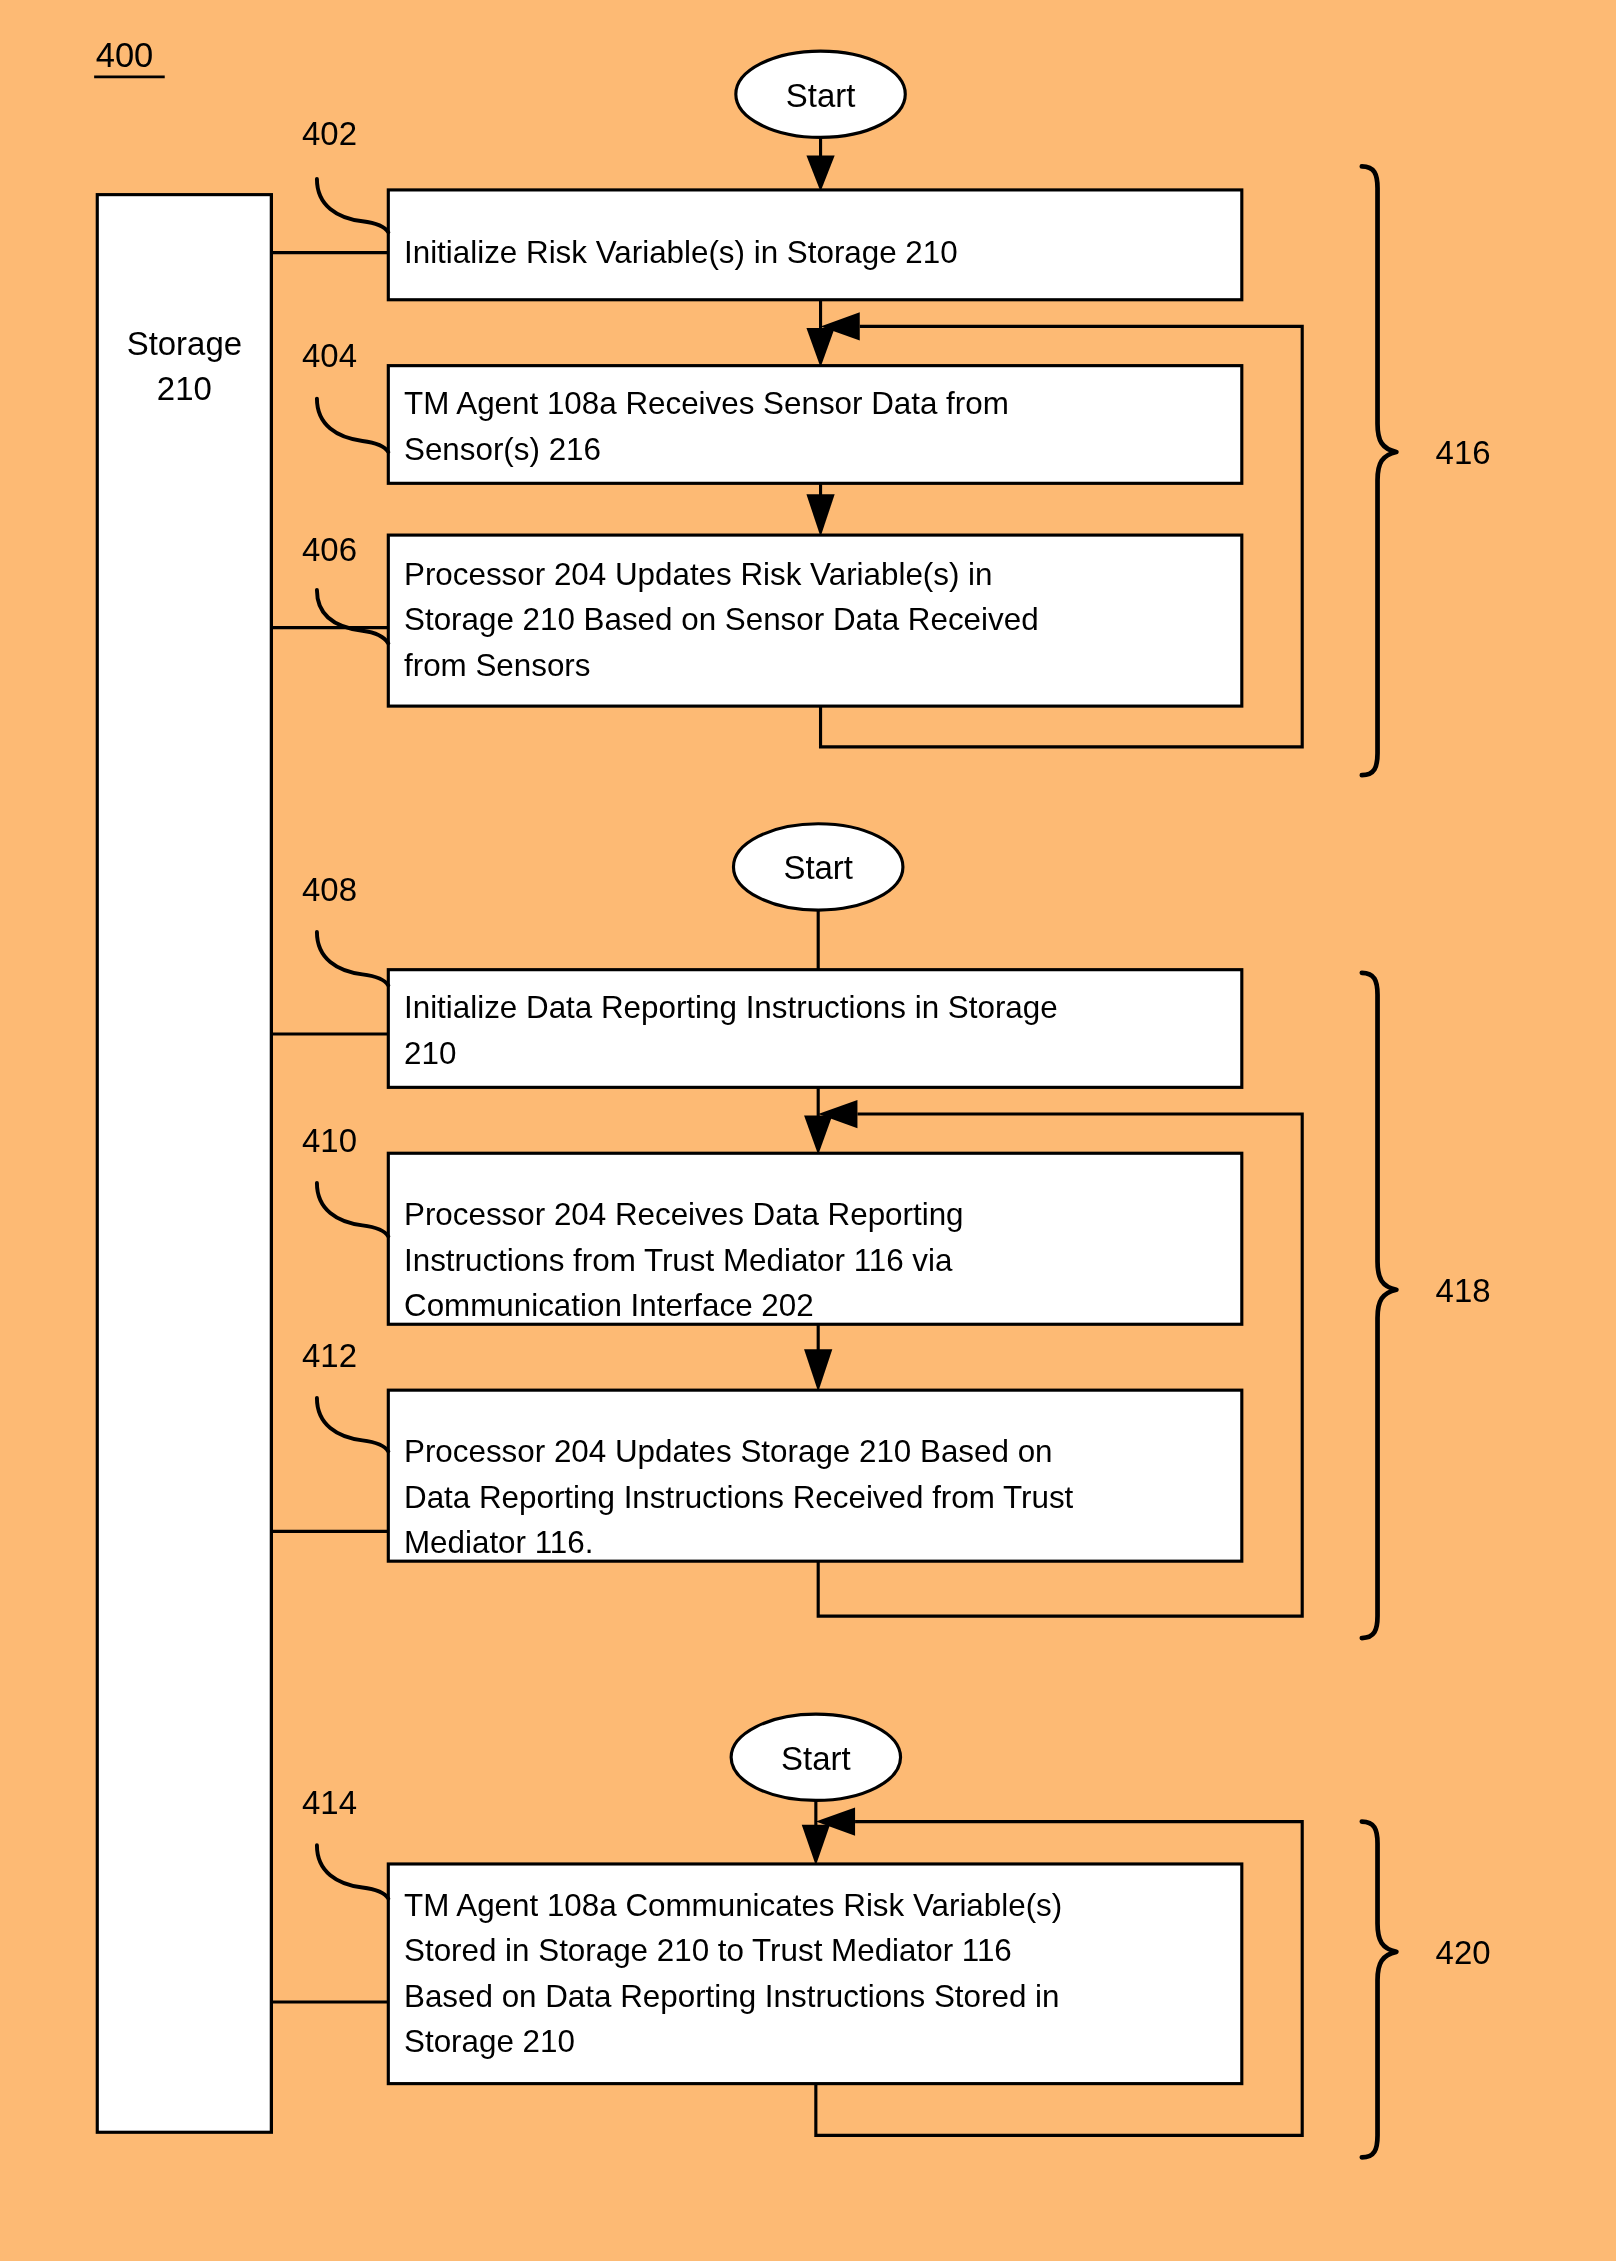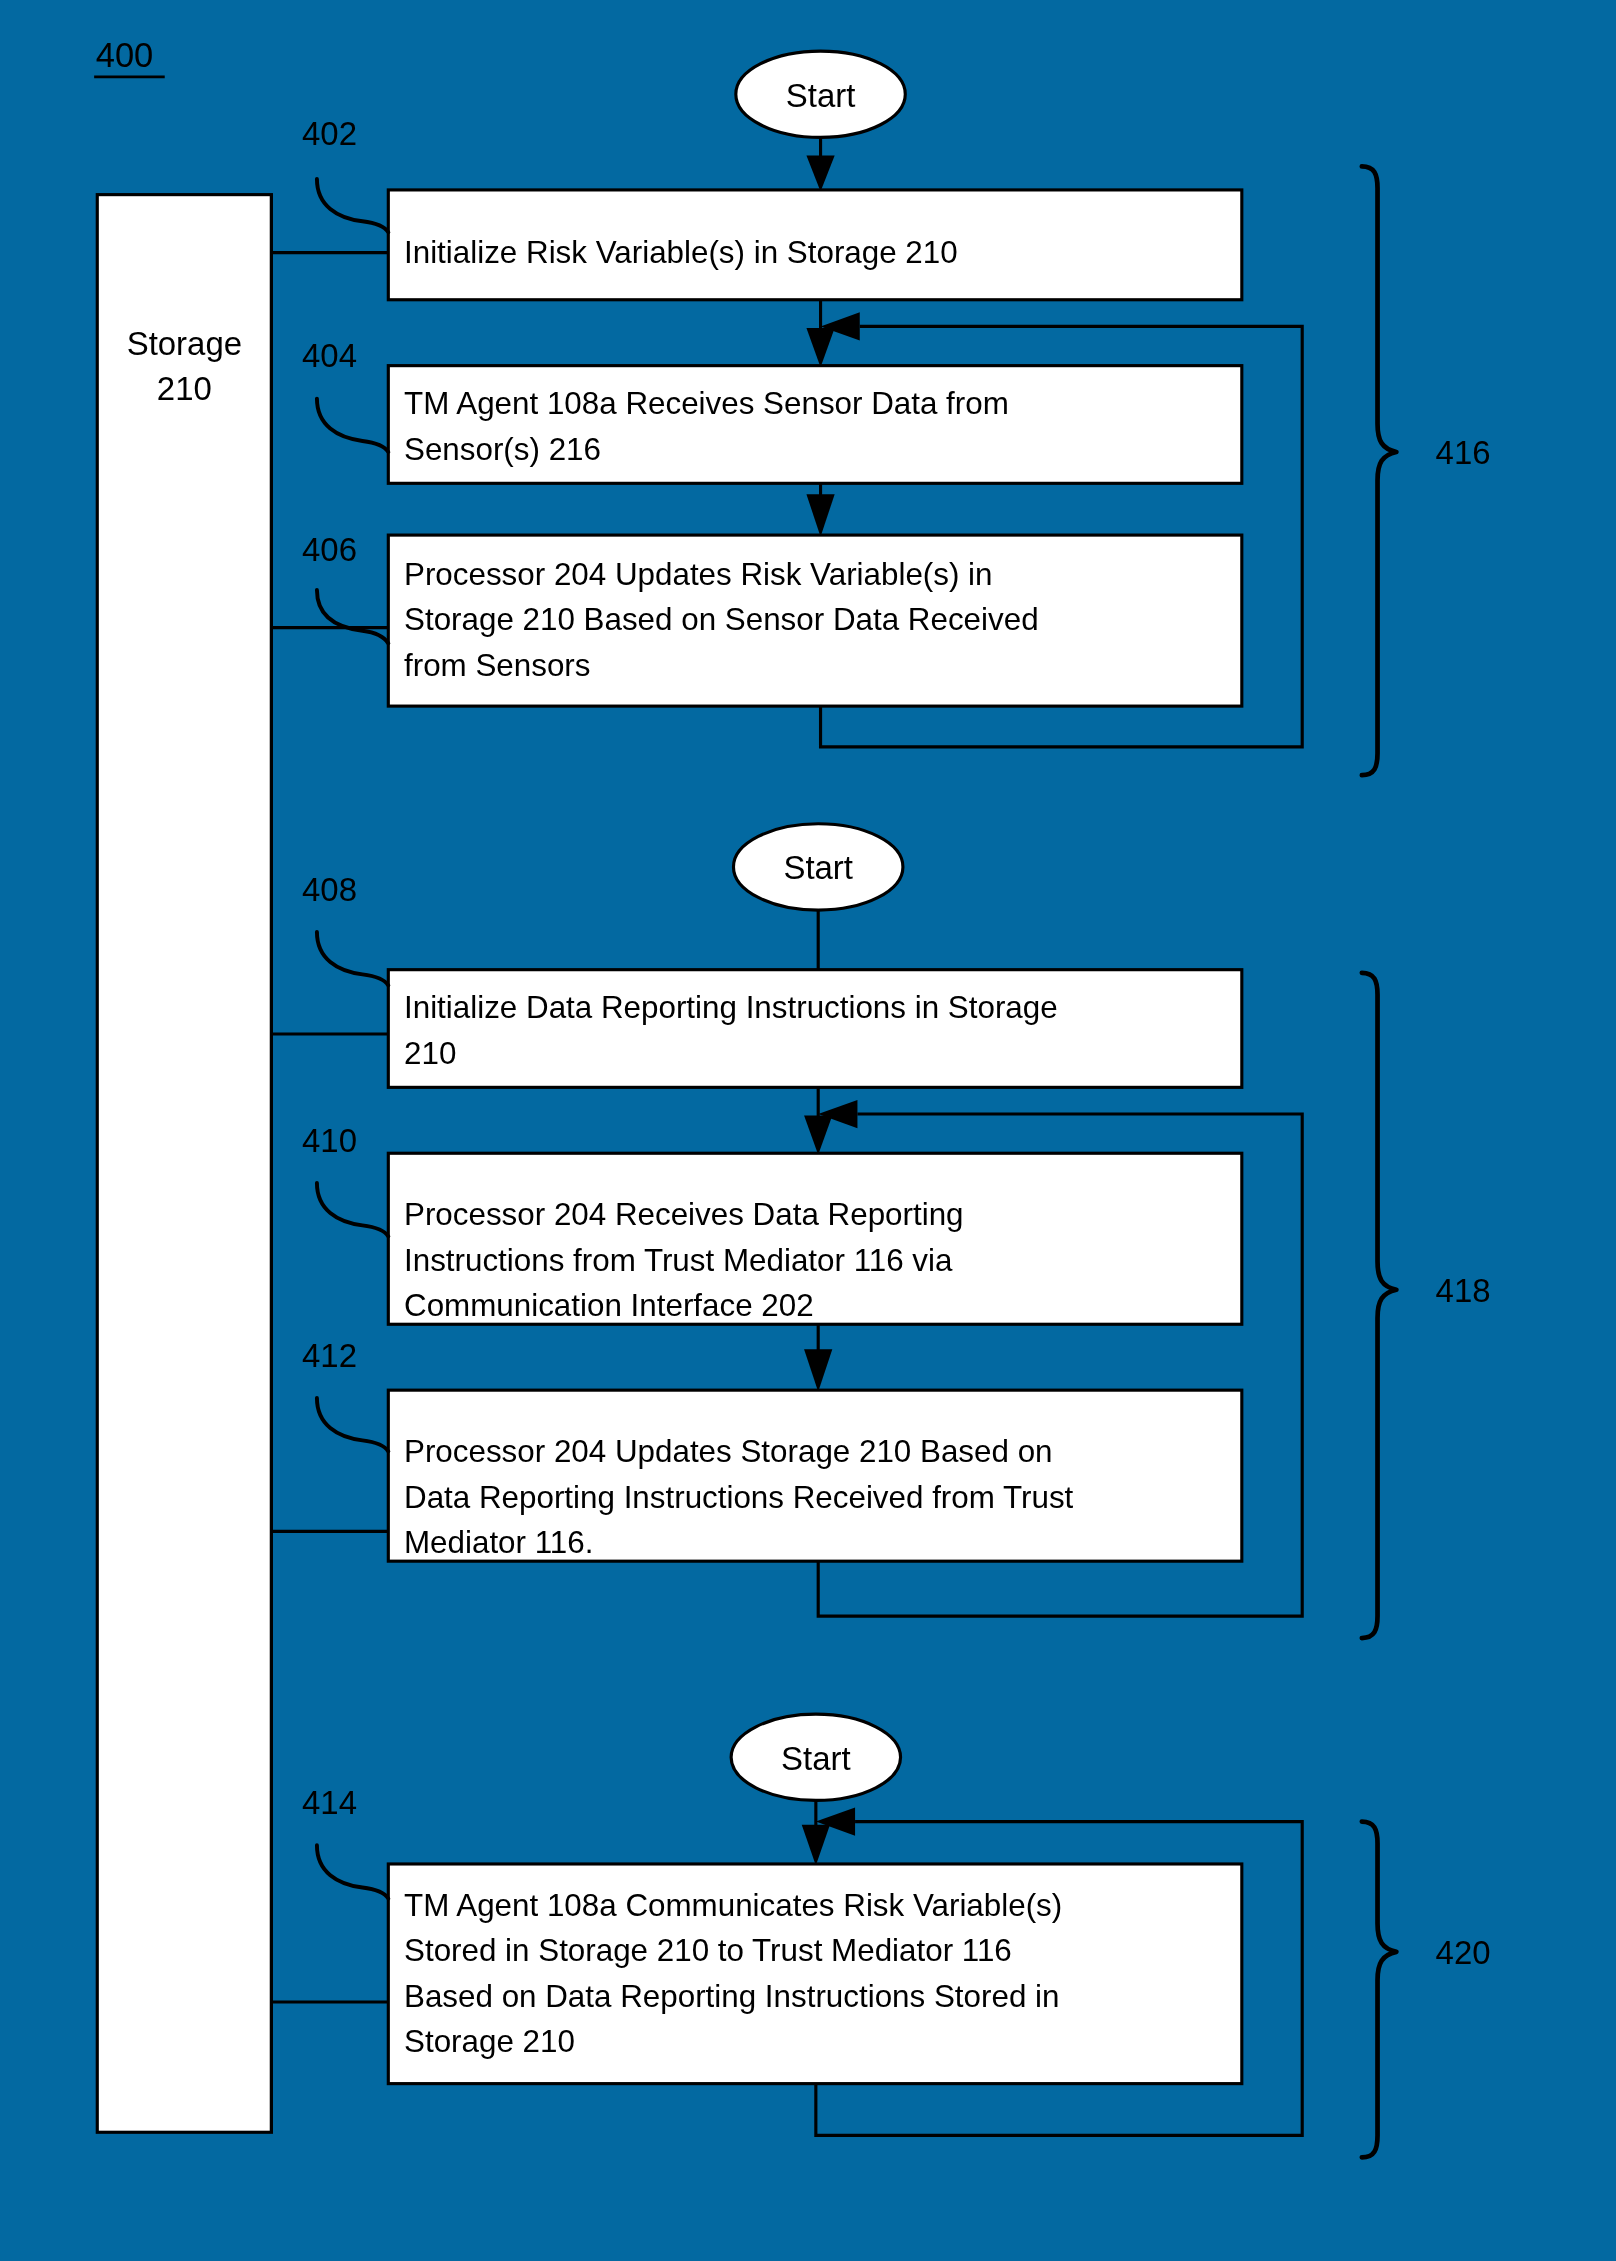--- a/index.html
+++ b/index.html
@@ -4,21 +4,21 @@
 <style>
   html, body {
     margin: 0;
     padding: 0;
     background: #ffffff;
   }
   #page {
     position: relative;
     width: 1616px;
     height: 2261px;
-    background: #0369a1;
+    background: #fdba74;
     font-family: "Liberation Sans", sans-serif;
     overflow: hidden;
   }
   svg.canvas {
     position: absolute;
     top: 0;
     left: 0;
     width: 1616px;
     height: 2261px;
   }

